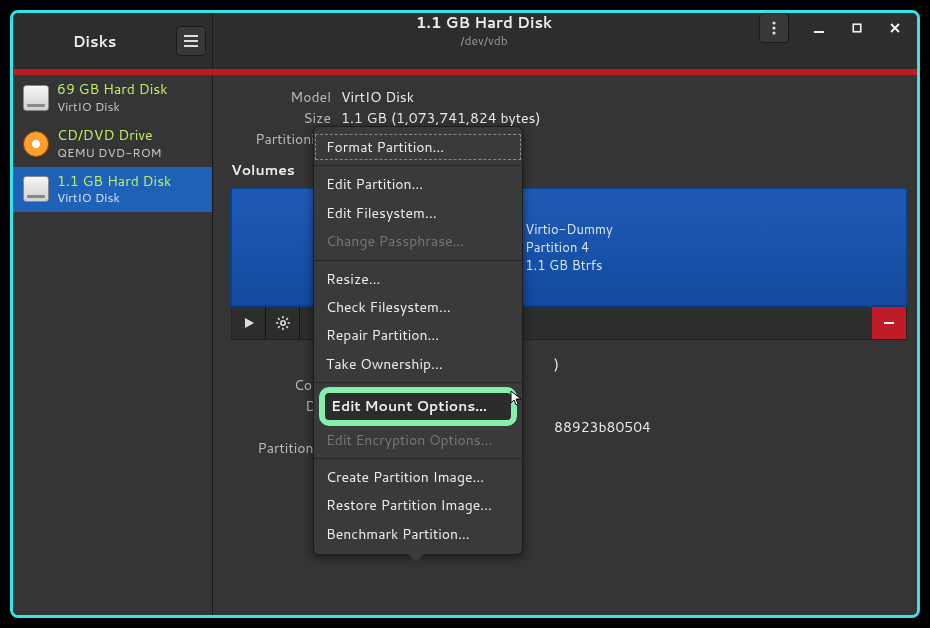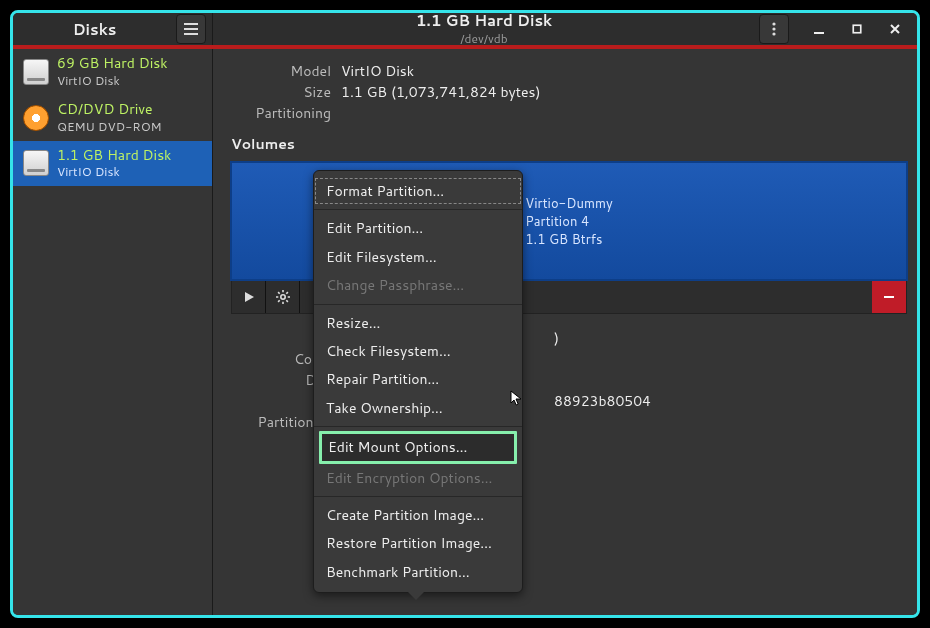--- a/index.html
+++ b/index.html
@@ -16,25 +16,25 @@
     width: 910px; height: 608px;
     border: 3px solid #35e4ea;
     border-radius: 8px;
     background: #353535;
     display: flex;
     flex-direction: column;
     overflow: hidden;
   }
   
   .titlebar {
-    height: 36px;
+    height: 62px;
     background: #2d2d2d;
-    border-bottom: 4px solid #b91c1c;
+    border-bottom: 6px solid #b91c1c;
     display: flex;
-    align-items: center;
+    align-items: flex-start;
   }
   .tb-left {
     width: 200px;
     display:flex;
     align-items:center;
     border-right: 1px solid #1a1a1a;
     height: 100%;
   }
   .tb-left .title {
     flex:1;
@@ -180,21 +180,20 @@
     position:absolute;
     left: 300px;
     top: 113px;
     width: 210px;
     background: #3a3a3a;
     border: 1px solid #1d1d1d;
     border-radius: 6px;
     box-shadow: 0 3px 10px rgba(0,0,0,.5);
     padding: 6px 0;
     z-index: 20;
-    margin-top: 44px;
   }
   .popover::after {
     content:"";
     position:absolute;
     left: 94px; bottom:-8px;
     width:0; height:0;
     border-left:8px solid transparent;
     border-right:8px solid transparent;
     border-top:8px solid #3a3a3a;
   }
@@ -205,24 +204,25 @@
     cursor:pointer;
     line-height: 1.6;
   }
   .mi.disabled { color:#777; }
   .mi.focused {
     outline: 1px dashed #888;
     outline-offset:-2px;
   }
   .mi.hovered {
     background:#2c2c2c;
-    border:3px solid #86efac;
-    border-radius:1px;
+    border:6px solid #86efac;
+    border-radius:10px;
     margin: 0 5px;
     padding: 2px 6px;
+    font-weight: bold;
   }
   .sep {
     height:1px; background:#272727; margin: 4px 0;
   }
   .cursor {
     position:absolute;
     left: 497px; top: 377px;
     width:16px; height:16px;
     z-index:30;
     pointer-events:none;

